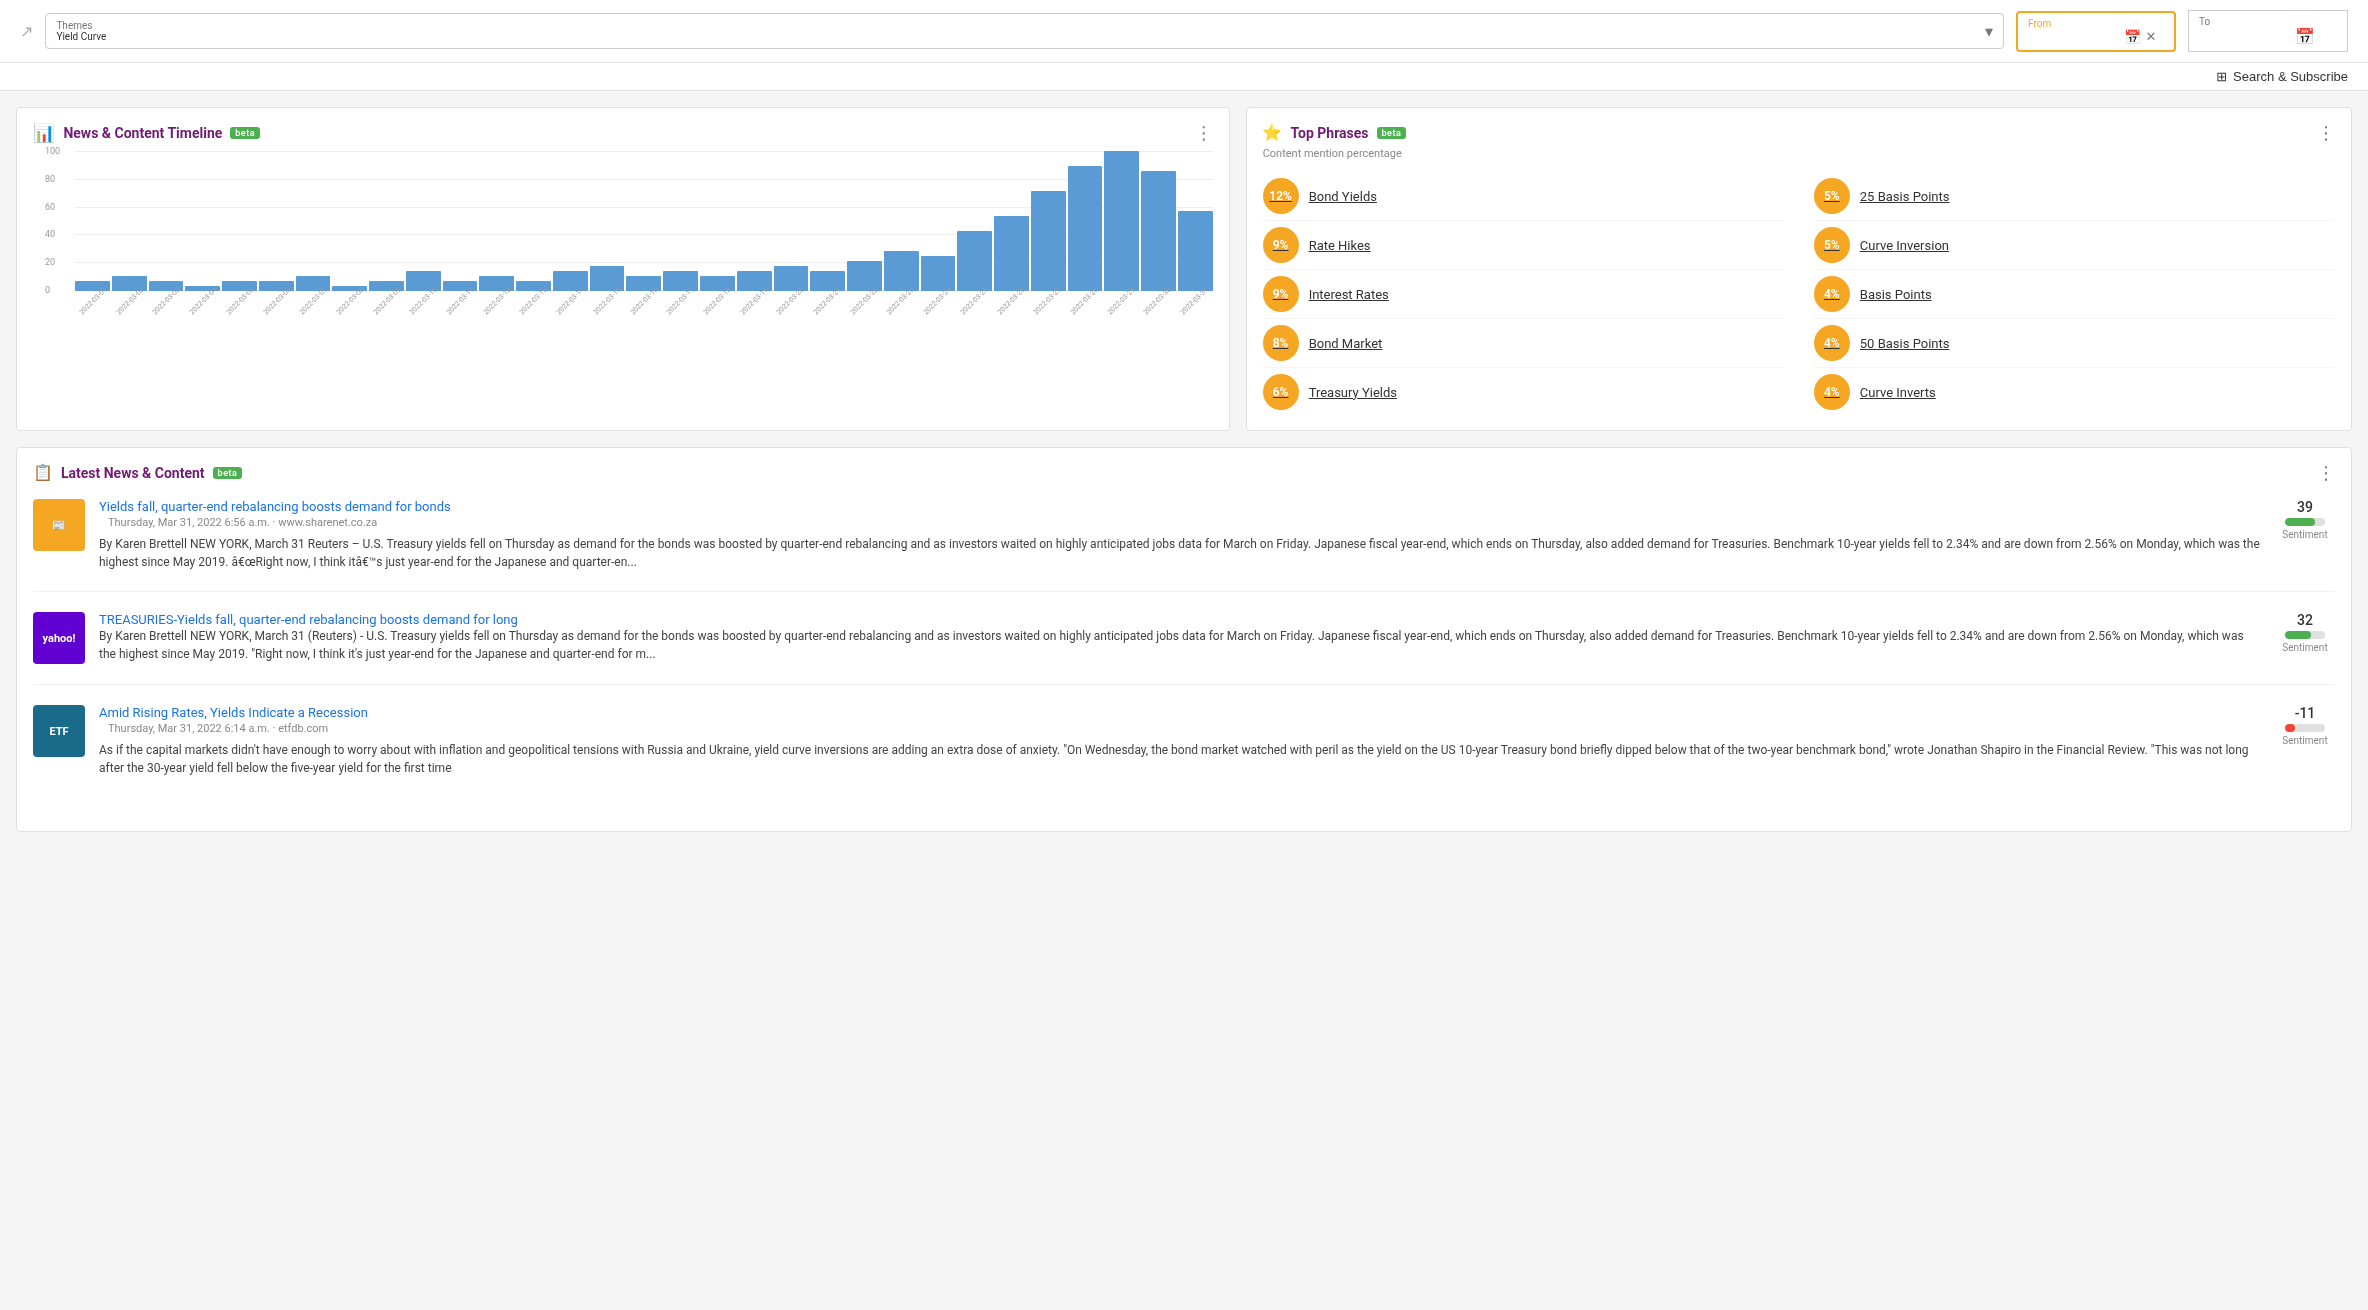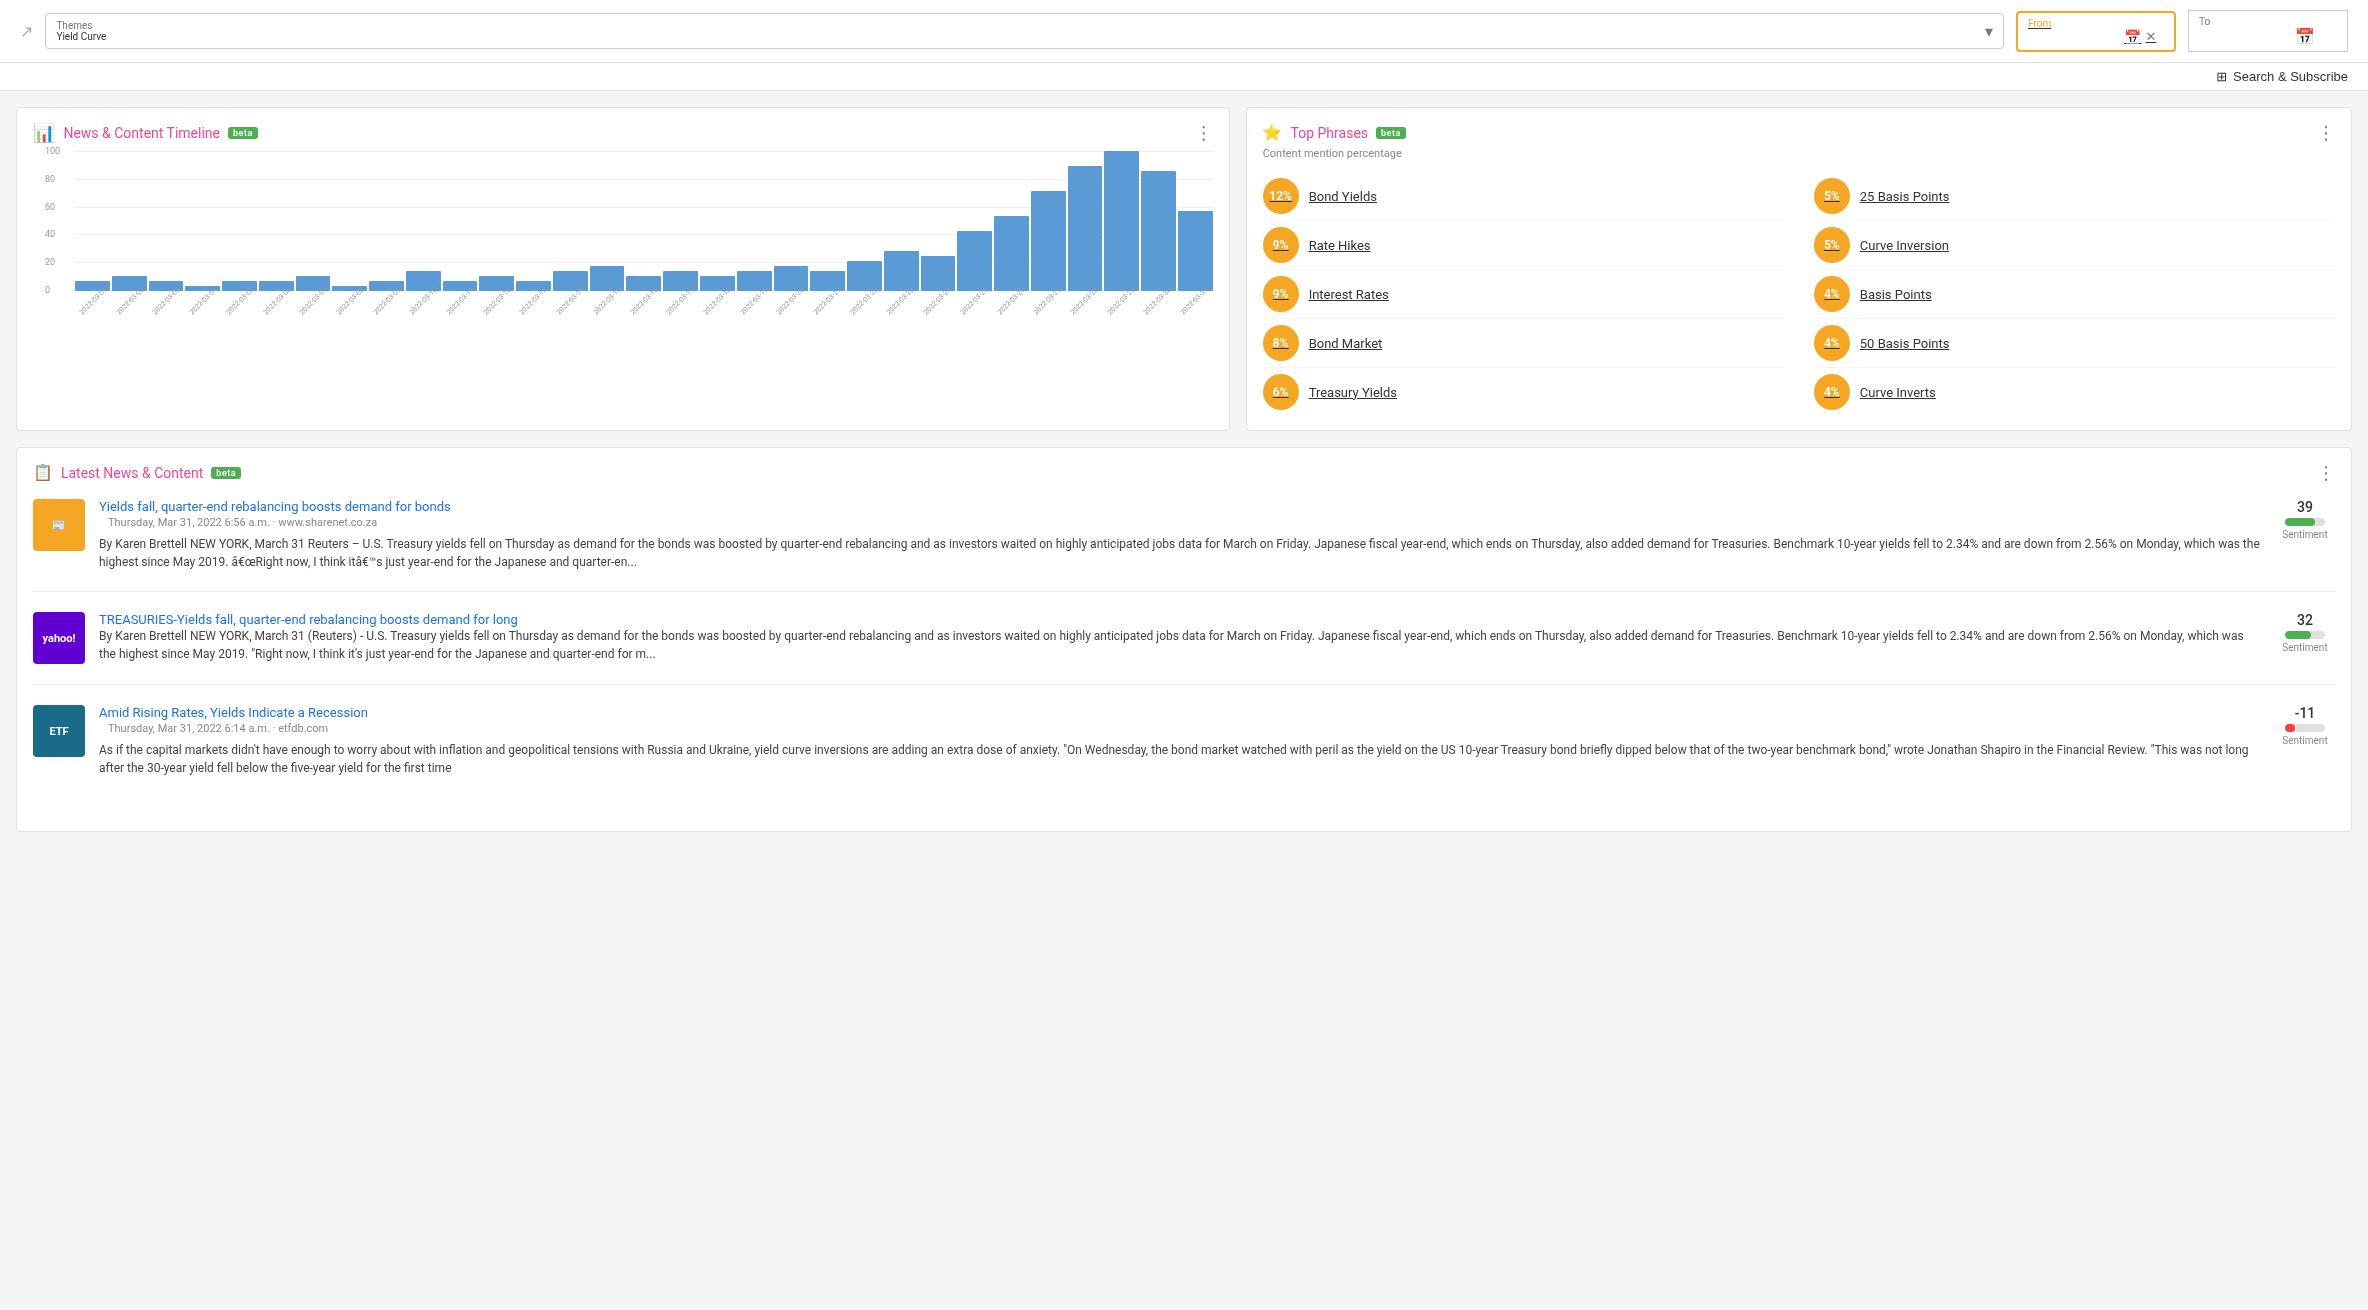--- a/index.html
+++ b/index.html
@@ -26,21 +26,20 @@
     .theme-select-wrap .label-small { font-size: 10px; color: #777; }
     .theme-select-wrap .label-main { font-size: 10px; color: #333; }
     .theme-select-wrap .chevron { margin-left: auto; color: #777; font-size: 16px; }
 
     .date-field {
       border: 2px solid #f5a623;
       border-radius: 4px;
       padding: 5px 10px;
       min-width: 160px;
       position: relative;
-      text-decoration: underline;
     }
     .date-field .label-small { font-size: 10px; color: #f5a623; }
     .date-field-inner { display: flex; align-items: center; gap: 6px; }
     .date-field input { border: none; outline: none; font-size: 13px; width: 90px; }
     .date-field-icons { display: flex; gap: 4px; color: #777; font-size: 14px; cursor: pointer; }
 
     .date-field-to {
       border: 1px solid #ccc;
       border-radius: 0;
       padding: 5px 10px;
@@ -91,22 +90,22 @@
     .panel-right { flex: 1; }
 
     .panel-header {
       display: flex;
       align-items: center;
       gap: 8px;
       margin-bottom: 4px;
     }
     .panel-header-title {
       font-size: 14px;
-      font-weight: 400;
-      color: #ec4899;
+      font-weight: 700;
+      color: #701a75;
     }
     .badge-beta {
       background: #4caf50;
       color: #fff;
       font-size: 9px;
       border-radius: 3px;
       padding: 1px 5px;
       font-weight: 600;
       letter-spacing: 0.5px;
     }

